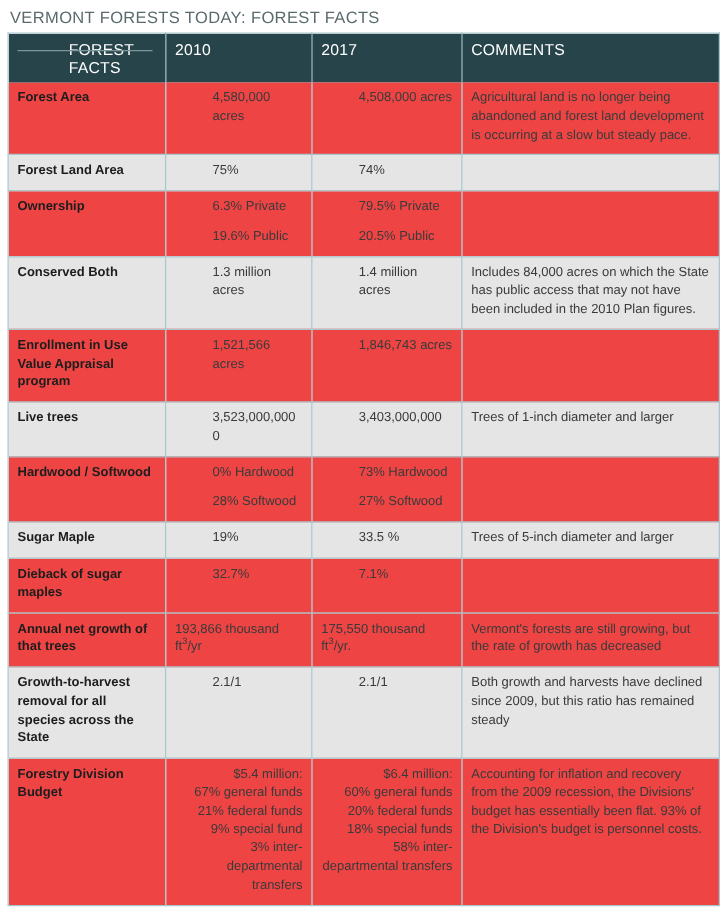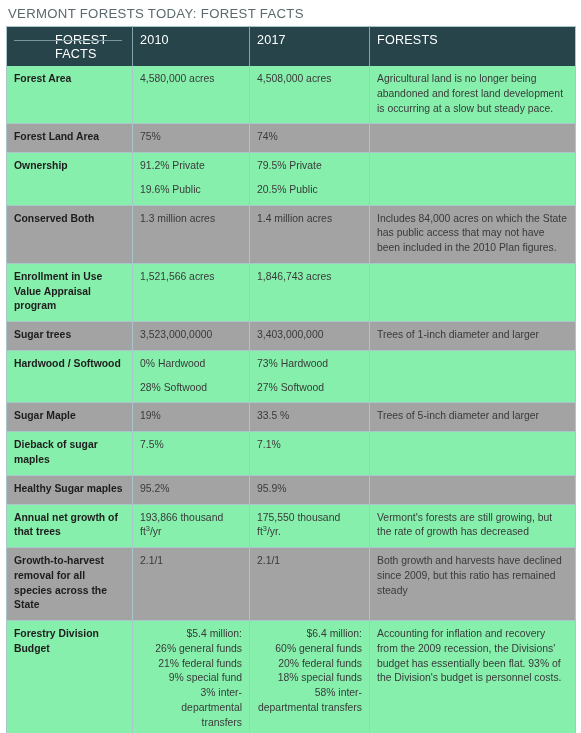--- a/index.html
+++ b/index.html
@@ -73,28 +73,28 @@
     font-size: 10.4px;
     line-height: 1.42;
     vertical-align: top;
     padding: 6px 7px 7px 7px;
     border-right: 1px solid #a9c6cb;
     border-bottom: 1px solid #a9c6cb;
     color: #3a3a3a;
     word-wrap: break-word;
   }
   tbody td:last-child { border-right: none; }
-  tbody tr.band td { background: #a3a3a3; }
-  tbody tr.plain td { background: #86efac; }
+  tbody tr.band td { background: #e5e5e5; }
+  tbody tr.plain td { background: #ef4444; }
   td.fact-label {
     font-weight: bold;
     color: #1d1d1d;
     font-size: 10.4px;
   }
-  .v-line { display: block; }
+  .v-line { display: block; margin-left: 30px; }
   .v-line + .v-line { margin-top: 9px; }
   .b-line { display: block; text-align: right; }
   sup { font-size: 0.72em; vertical-align: super; line-height: 0; }
 </style>
 </head>
 <body>
 
 <div class="page">
 
   <div class="page-title">VERMONT FORESTS TODAY: FOREST FACTS</div>
@@ -107,21 +107,21 @@
         <col class="c-comment">
     </colgroup>
     <thead>
       <tr>
         <th class="fact-head">
           <span class="rule"></span>
           <span>FOREST FACTS</span>
         </th>
         <th>2010</th>
         <th>2017</th>
-        <th>FORESTS</th>
+        <th>COMMENTS</th>
       </tr>
     </thead>
     <tbody id="tbody">
         <tr class="plain">
           <td class="fact-label">Forest Area</td>
           <td>
             <span class="v-line">4,580,000 acres</span>
           </td>
           <td>
             <span class="v-line">4,508,000 acres</span>
@@ -134,21 +134,21 @@
             <span class="v-line">75%</span>
           </td>
           <td>
             <span class="v-line">74%</span>
           </td>
           <td></td>
         </tr>
         <tr class="plain">
           <td class="fact-label">Ownership</td>
           <td>
-            <span class="v-line">91.2% Private</span>
+            <span class="v-line">6.3% Private</span>
             <span class="v-line">19.6% Public</span>
           </td>
           <td>
             <span class="v-line">79.5% Private</span>
             <span class="v-line">20.5% Public</span>
           </td>
           <td></td>
         </tr>
         <tr class="band">
           <td class="fact-label">Conserved Both</td>
@@ -164,21 +164,21 @@
           <td class="fact-label">Enrollment in Use Value Appraisal program</td>
           <td>
             <span class="v-line">1,521,566 acres</span>
           </td>
           <td>
             <span class="v-line">1,846,743 acres</span>
           </td>
           <td></td>
         </tr>
         <tr class="band">
-          <td class="fact-label">Sugar trees</td>
+          <td class="fact-label">Live trees</td>
           <td>
             <span class="v-line">3,523,000,0000</span>
           </td>
           <td>
             <span class="v-line">3,403,000,000</span>
           </td>
           <td>Trees of 1-inch diameter and larger</td>
         </tr>
         <tr class="plain">
           <td class="fact-label">Hardwood / Softwood</td>
@@ -198,34 +198,24 @@
             <span class="v-line">19%</span>
           </td>
           <td>
             <span class="v-line">33.5 %</span>
           </td>
           <td>Trees of 5-inch diameter and larger</td>
         </tr>
         <tr class="plain">
           <td class="fact-label">Dieback of sugar maples</td>
           <td>
-            <span class="v-line">7.5%</span>
+            <span class="v-line">32.7%</span>
           </td>
           <td>
             <span class="v-line">7.1%</span>
-          </td>
-          <td></td>
-        </tr>
-        <tr class="band">
-          <td class="fact-label">Healthy Sugar maples</td>
-          <td>
-            <span class="v-line">95.2%</span>
-          </td>
-          <td>
-            <span class="v-line">95.9%</span>
           </td>
           <td></td>
         </tr>
         <tr class="plain">
           <td class="fact-label">Annual net growth of that trees</td>
           <td>193,866 thousand<br>ft<sup>3</sup>/yr</td>
           <td>175,550 thousand<br>ft<sup>3</sup>/yr.</td>
           <td>Vermont's forests are still growing, but the rate of growth has decreased</td>
         </tr>
         <tr class="band">
@@ -235,21 +225,21 @@
           </td>
           <td>
             <span class="v-line">2.1/1</span>
           </td>
           <td>Both growth and harvests have declined since 2009, but this ratio has remained steady</td>
         </tr>
         <tr class="plain">
           <td class="fact-label">Forestry Division Budget</td>
           <td>
             <span class="b-line">$5.4 million:</span>
-            <span class="b-line">26% general funds</span>
+            <span class="b-line">67% general funds</span>
             <span class="b-line">21% federal funds</span>
             <span class="b-line">9% special fund</span>
             <span class="b-line">3% inter-departmental transfers</span>
           </td>
           <td>
             <span class="b-line">$6.4 million:</span>
             <span class="b-line">60% general funds</span>
             <span class="b-line">20% federal funds</span>
             <span class="b-line">18% special funds</span>
             <span class="b-line">58% inter-departmental transfers</span>

